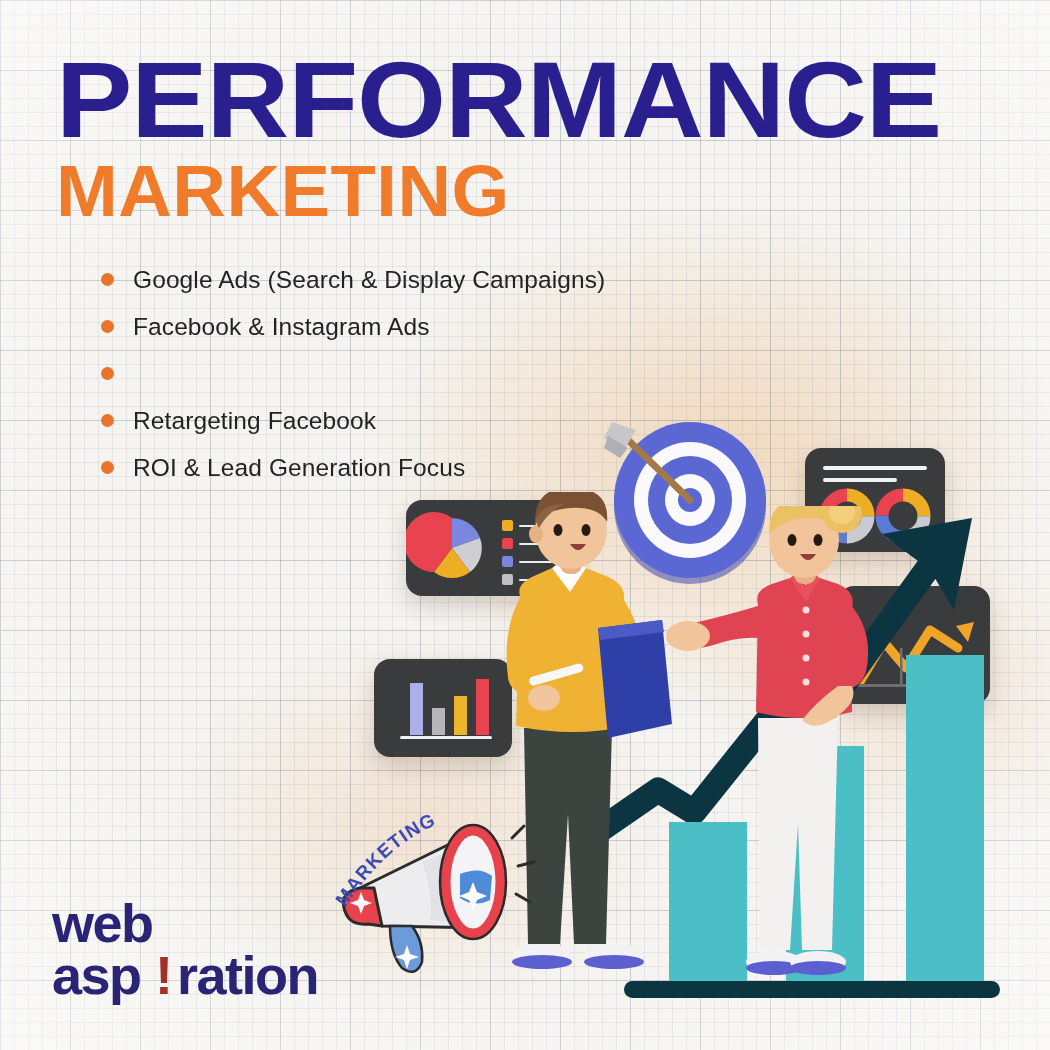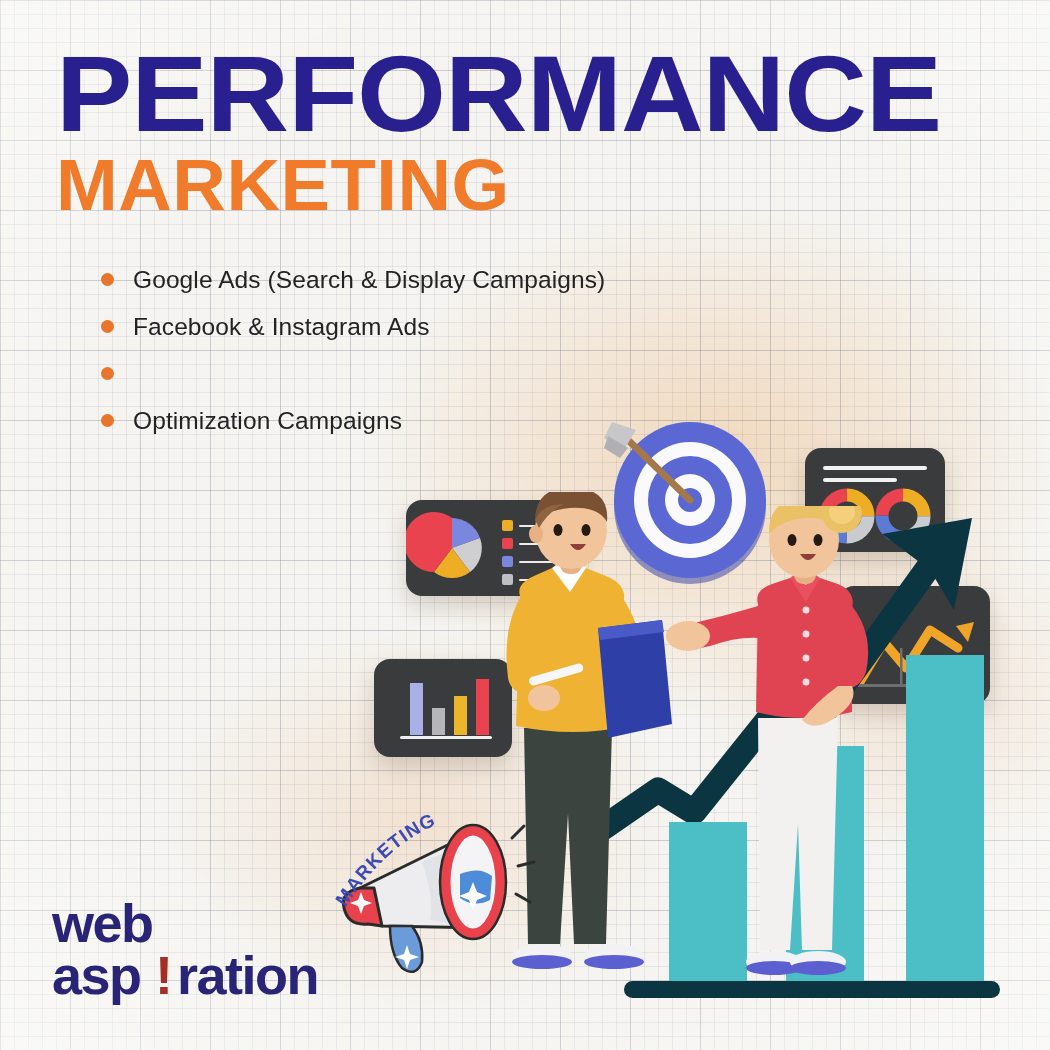--- a/index.html
+++ b/index.html
@@ -43,21 +43,21 @@
     position: absolute;
     inset: 0;
     background: radial-gradient(ellipse 74% 74% at 50% 50%, rgba(255,255,255,0) 58%, rgba(255,255,255,0.55) 100%);
     pointer-events: none;
   }
 
   
   .headline {
     position: absolute;
     left: 56px;
-    top: 44px;
+    top: 50px;
     z-index: 40;
   }
   .title-main {
     font-family: "Liberation Sans", sans-serif;
     font-weight: bold;
     font-size: 108px;
     line-height: 0.92;
     letter-spacing: -1px;
     color: #2A1F8F;
     margin: 0;
@@ -373,21 +373,25 @@
     </li>
     <li class="bullet-row">
       <span class="bullet-dot"></span>
       <span class="bullet-text">Facebook &amp; Instagram Ads</span>
     </li>
     <li class="bullet-row">
       <span class="bullet-dot"></span>
     </li>
     <li class="bullet-row">
       <span class="bullet-dot"></span>
-      <span class="bullet-text">Optimization Campaigns</span>
+      <span class="bullet-text">Retargeting Facebook</span>
+    </li>
+    <li class="bullet-row">
+      <span class="bullet-dot"></span>
+      <span class="bullet-text">ROI &amp; Lead Generation Focus</span>
     </li>
   </ul>
 
   <div style="position:absolute; left:52px; top:898px; z-index:45;text-align:center;">
     <svg width="300" height="110" viewBox="0 0 300 110">
       <text x="0" y="44" font-family="Liberation Sans, sans-serif" font-size="54" font-weight="bold" fill="#2A2477" letter-spacing="-1.5">web</text>
       <text x="0" y="96" font-family="Liberation Sans, sans-serif" font-size="54" font-weight="bold" fill="#2A2477" letter-spacing="-1.5">asp</text>
       <text x="103" y="96" font-family="Liberation Sans, sans-serif" font-size="54" font-weight="bold" fill="#A33028">!</text>
       <text x="125" y="96" font-family="Liberation Sans, sans-serif" font-size="54" font-weight="bold" fill="#2A2477" letter-spacing="-1.5">ration</text>
     </svg>

